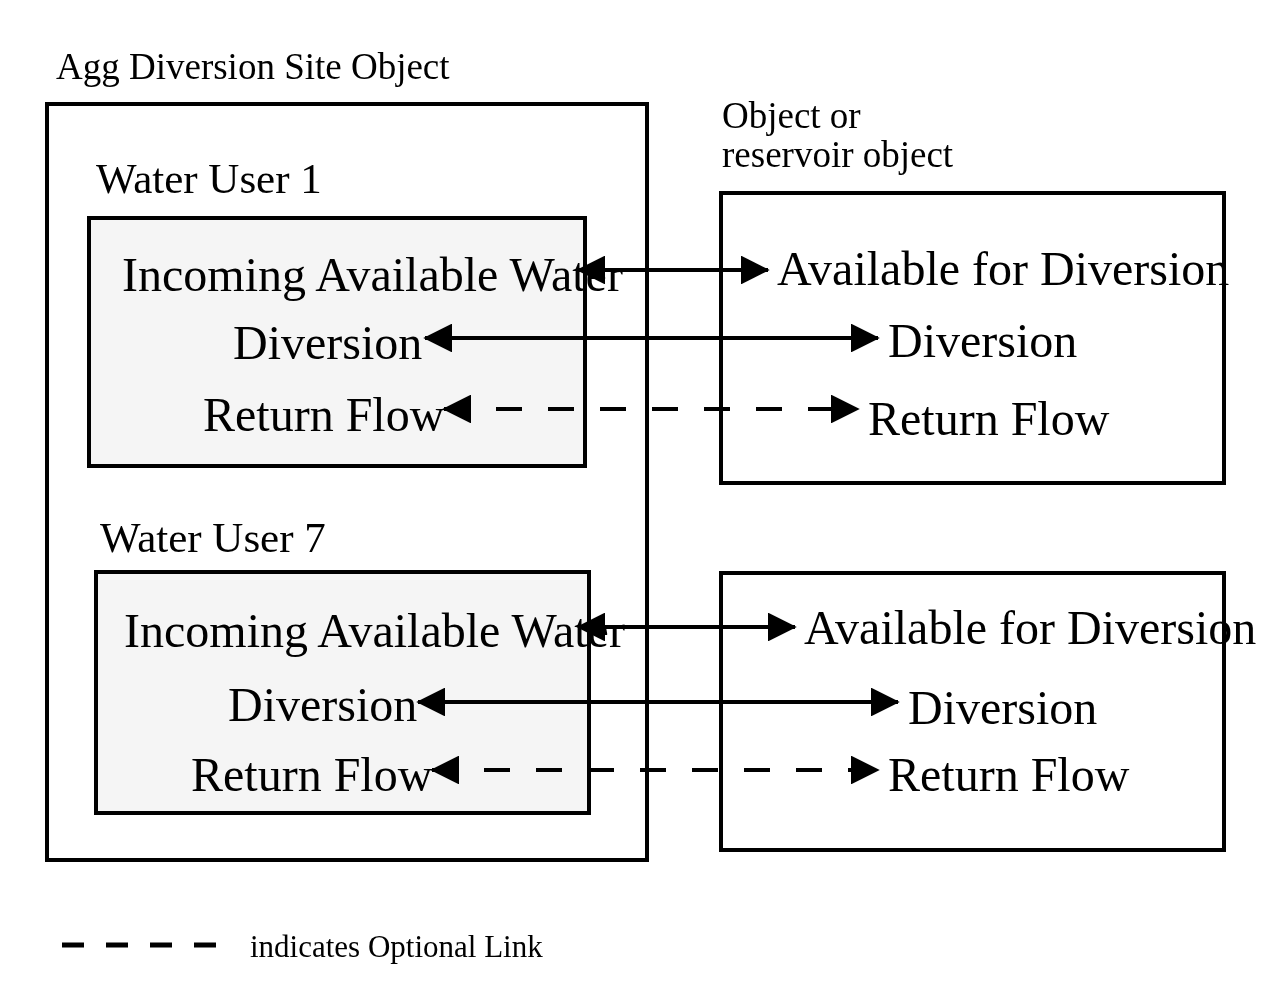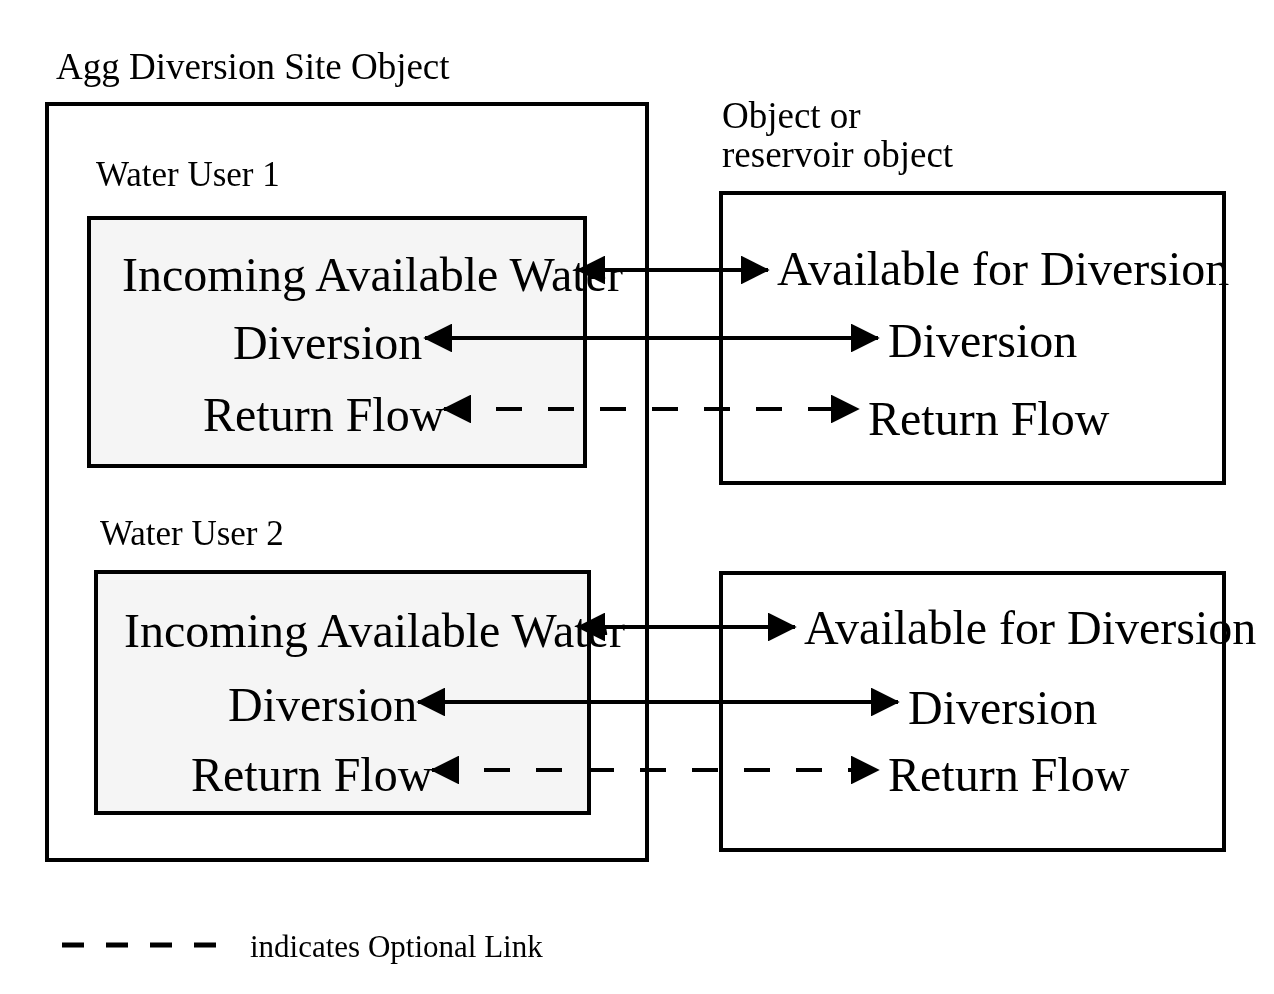--- a/index.html
+++ b/index.html
@@ -35,21 +35,21 @@
   }
   #svg-layer {
     position: absolute;
     left: 0;
     top: 0;
     width: 1274px;
     height: 994px;
     pointer-events: none;
   }
   .t-title   { font-size: 37px; }
-  .t-group   { font-size: 35px; }
+  .t-group   { font-size: 43px; }
   .t-item    { font-size: 48px; }
   .t-legend  { font-size: 31px; }
 </style>
 </head>
 <body>
 
 <div id="canvas">
 
   <div class="label t-title" style="left:56px; top:46px;">Agg Diversion Site Object</div>
 
@@ -65,21 +65,21 @@
   <div class="label t-item" style="left:122px; top:248px;">Incoming Available Water</div>
   <div class="label t-item" style="left:233px; top:316px;">Diversion</div>
   <div class="label t-item" style="left:203px; top:388px;">Return Flow</div>
 
   <div class="box" id="right-box-1" style="left:719px; top:191px; width:507px; height:294px;"></div>
 
   <div class="label t-item" style="left:777px; top:242px;">Available for Diversion</div>
   <div class="label t-item" style="left:888px; top:314px;">Diversion</div>
   <div class="label t-item" style="left:868px; top:392px;">Return Flow</div>
 
-  <div class="label t-group" style="left:100px; top:514px;">Water User 2</div>
+  <div class="label t-group" style="left:100px; top:514px;">Water User 7</div>
 
   <div class="innerbox" id="inner-box-2" style="left:94px; top:570px; width:497px; height:245px;"></div>
 
   <div class="label t-item" style="left:124px; top:604px;">Incoming Available Water</div>
   <div class="label t-item" style="left:228px; top:678px;">Diversion</div>
   <div class="label t-item" style="left:191px; top:748px;">Return Flow</div>
 
   <div class="box" id="right-box-2" style="left:719px; top:571px; width:507px; height:281px;"></div>
 
   <div class="label t-item" style="left:804px; top:601px;">Available for Diversion</div>

